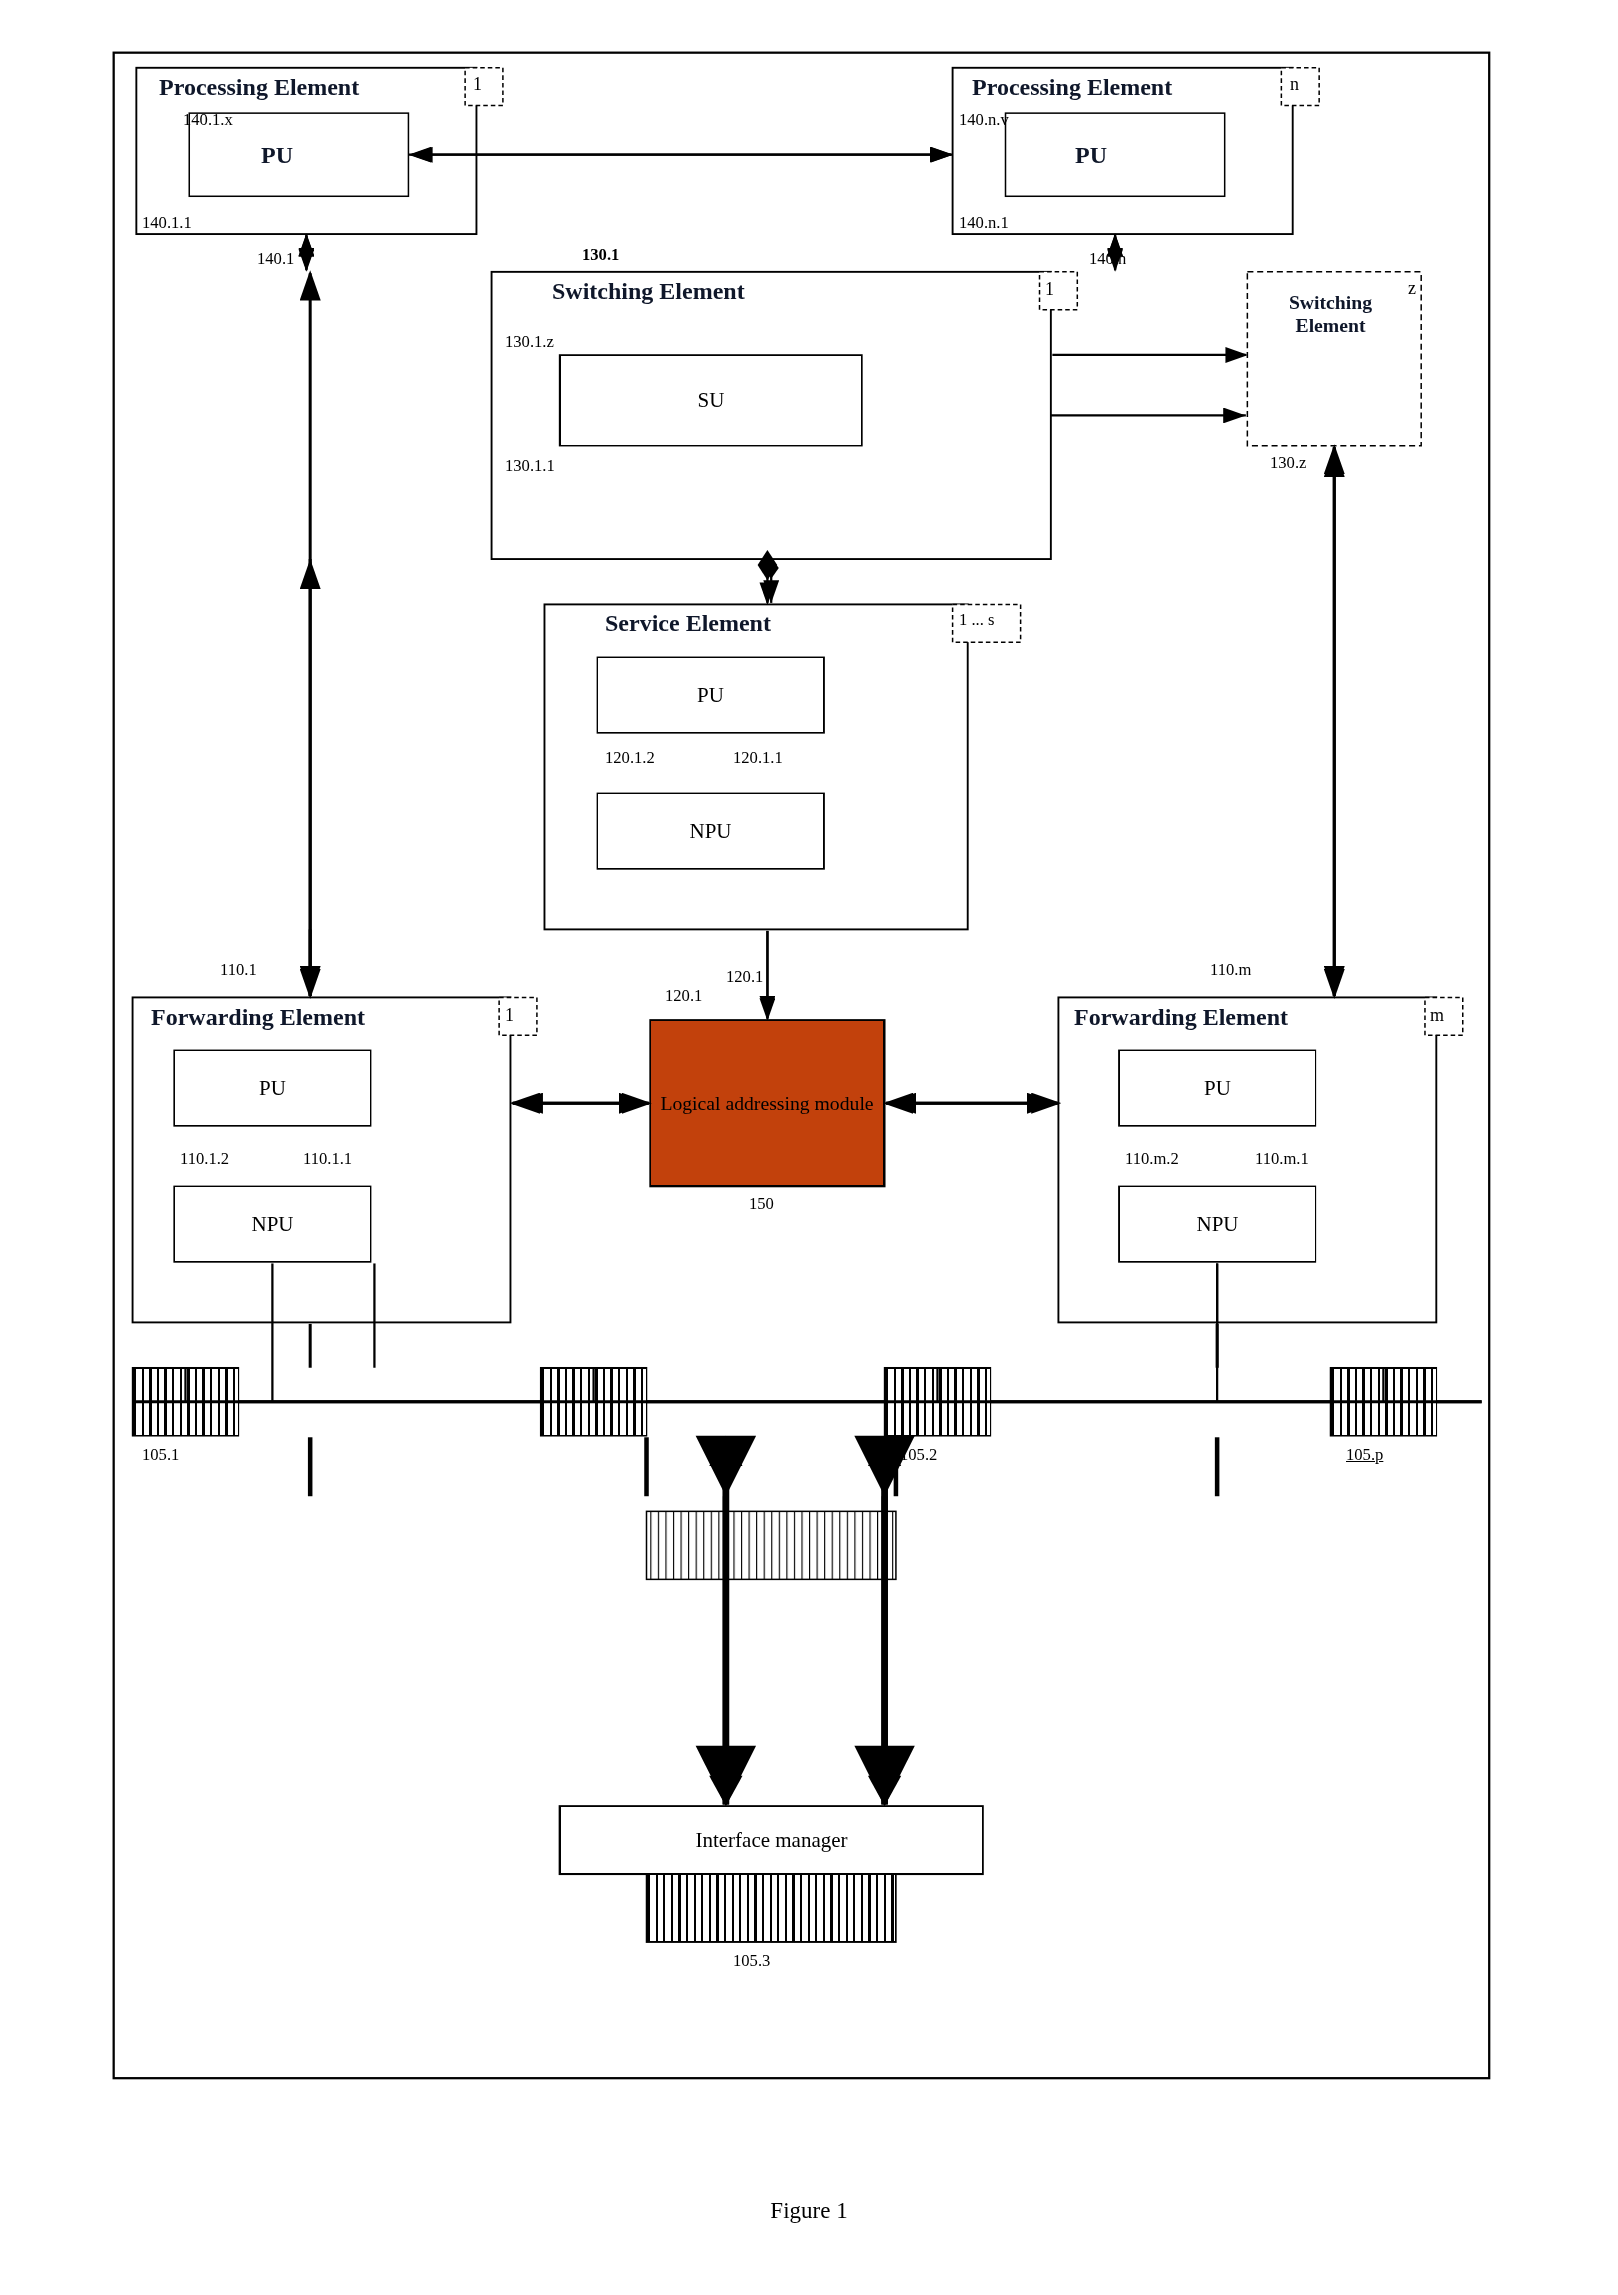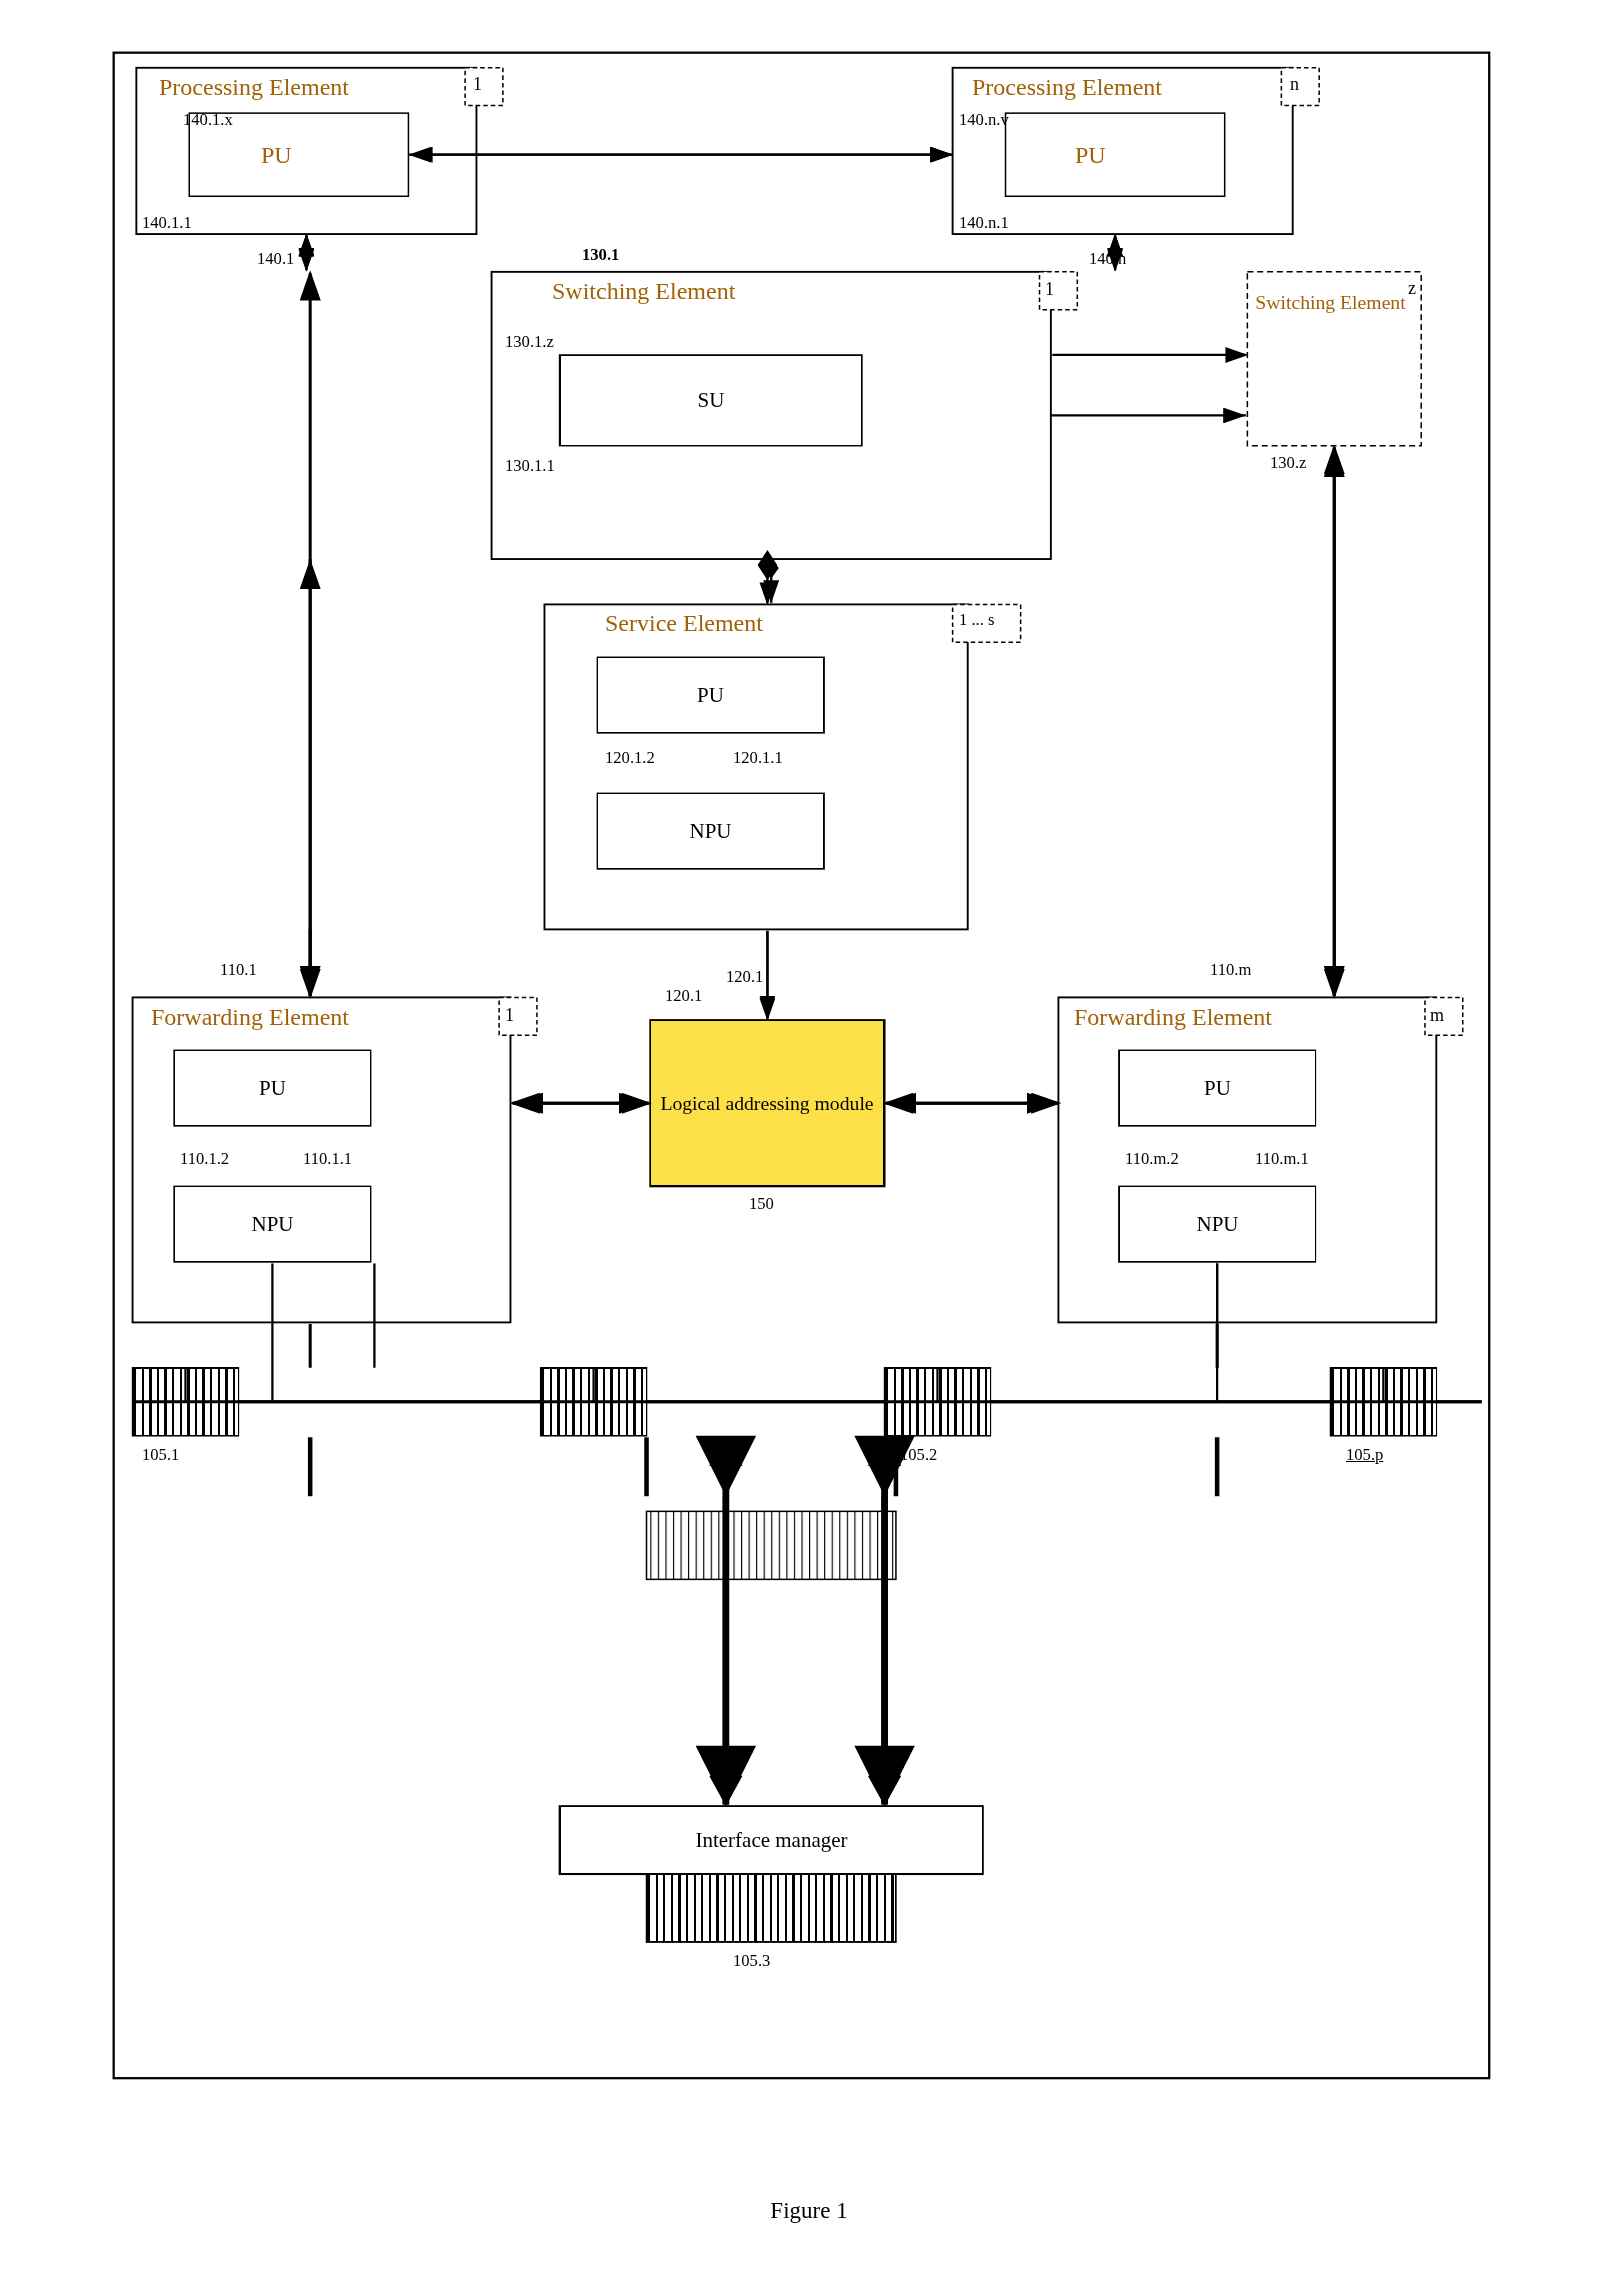--- a/index.html
+++ b/index.html
@@ -26,22 +26,22 @@
     }
     .label-sm {
       position: absolute;
       font-size: 16.6px;
       color: #000;
       white-space: nowrap;
     }
     .label-lg {
       position: absolute;
       font-size: 24px;
-      font-weight: normal;
-      color: #a16207;
+      font-weight: bold;
+      color: #0f172a;
     }
     .inner-box {
       position: absolute;
       border: 1.5px solid #000;
       background: #fff;
       display: flex;
       align-items: center;
       justify-content: center;
       font-size: 21px;
     }
@@ -305,21 +305,21 @@
   </div>
 
   <div class="label-sm" style="top:1119px; left:1034px;">110.m.2</div>
 
   <div class="label-sm" style="top:1119px; left:1164px;">110.m.1</div>
 
   <div class="inner-box" style="top:1156px; left:1028px; width:197px; height:76px;">
     <span>NPU</span>
   </div>
 
-  <div style="position:absolute; top:990px; left:559px; width:234px; height:166px; border:1.5px solid #000; background:#fde047; display:flex; align-items:center; justify-content:center; text-align:center; font-size:19.7px; padding:7.6px;">
+  <div style="position:absolute; top:990px; left:559px; width:234px; height:166px; border:1.5px solid #000; background:#c2410c; display:flex; align-items:center; justify-content:center; text-align:center; font-size:19.7px; padding:7.6px;">
     <span>Logical addressing module</span>
   </div>
 
   <div class="label-sm" style="top:1164px; left:658px;">150</div>
 
   <div class="label-sm" style="top:956px; left:574px;">120.1</div>
 
   <div class="inner-box" style="top:1776px; left:469px; width:423px; height:68px;">
     <span>Interface manager</span>
   </div>

